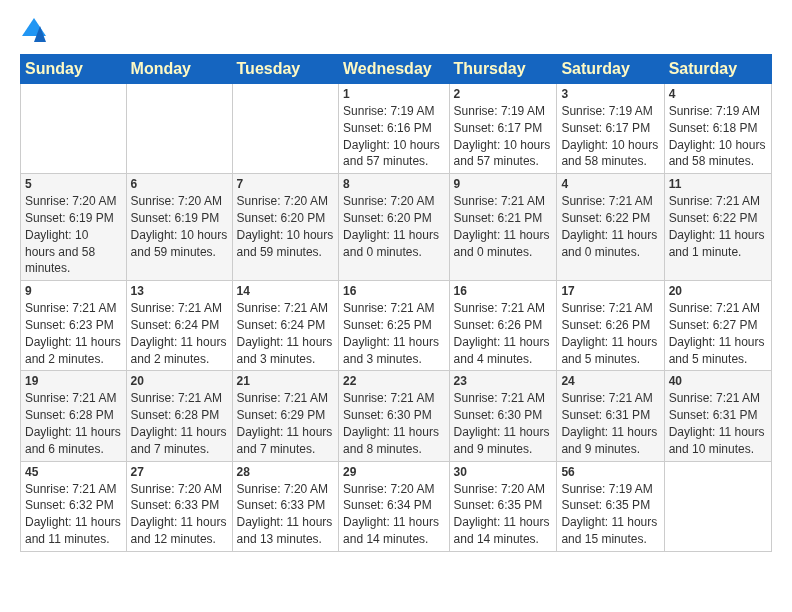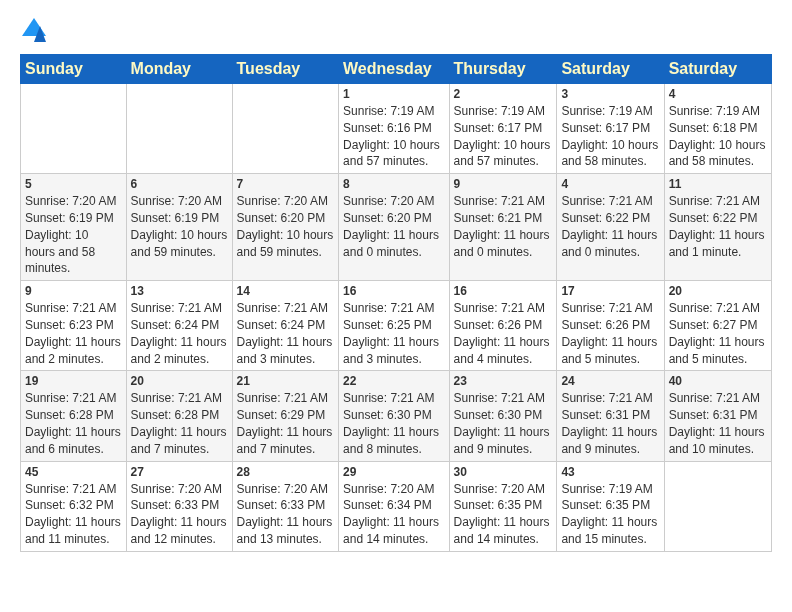--- a/index.html
+++ b/index.html
@@ -262,20 +262,20 @@
           </td>
           <td>
             <span class="day-number">29</span>
             <div class="day-info">Sunrise: 7:20 AM<br>Sunset: 6:34 PM<br>Daylight: 11 hours and 14 minutes.</div>
           </td>
           <td>
             <span class="day-number">30</span>
             <div class="day-info">Sunrise: 7:20 AM<br>Sunset: 6:35 PM<br>Daylight: 11 hours and 14 minutes.</div>
           </td>
           <td>
-            <span class="day-number">43</span>
+            <span class="day-number">56</span>
             <div class="day-info">Sunrise: 7:19 AM<br>Sunset: 6:35 PM<br>Daylight: 11 hours and 15 minutes.</div>
           </td>
           <td class="empty-cell"></td>
         </tr>
       </tbody>
   </table>
 </div>
 
 </body></html>

